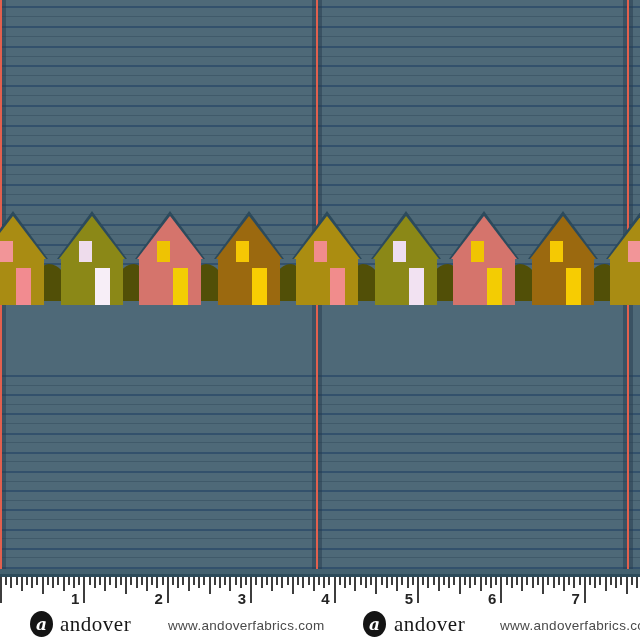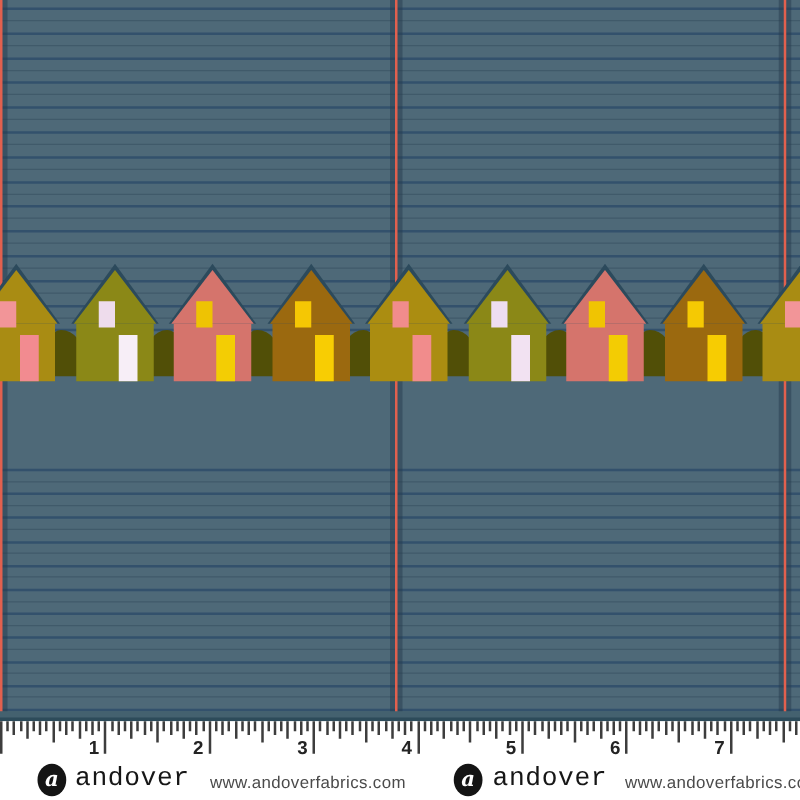--- a/index.html
+++ b/index.html
@@ -28,21 +28,21 @@
   .fabric-edge2 { position:absolute; left:0; top:574px; width:640px; height:3px; }
   .ruler { position:absolute; left:0; top:577px; width:640px; height:63px; background:#ffffff; }
   .tick  { position:absolute; top:0; width:2px; background:#3d3d3d; }
   .ruler-num { position:absolute; top:13px; transform:translateX(-100%);
     font-size:15px; font-weight:bold; color:#242424; letter-spacing:0; }
   
   .brand { position:absolute; top:609px; height:30px; }
   .logo  { position:absolute; top:2px; width:23px; height:26px; background:#141414;
     border-radius:50%; color:#ffffff; display:flex; align-items:center; justify-content:center;
     font-family:"DejaVu Serif", serif; font-style:italic; font-weight:bold; font-size:17px; }
-  .brand-name { position:absolute; top:3px; font-family:Liberation Mono, monospace;
+  .brand-name { position:absolute; top:3px; font-family:Liberation Serif, serif;
     font-size:21px; color:#161616; letter-spacing:0.5px; }
   .brand-url  { position:absolute; top:9px; font-size:13.5px; color:#4a4a4a;
     letter-spacing:0.3px; white-space:nowrap; }
 </style>
 </head>
 <body>
 
 <div class="stage">
   <div class="fabric" id="fabric" style="background: rgb(78, 105, 120);">
       <div class="hline" style="top: 6px; background: rgb(51, 81, 108);"></div>

